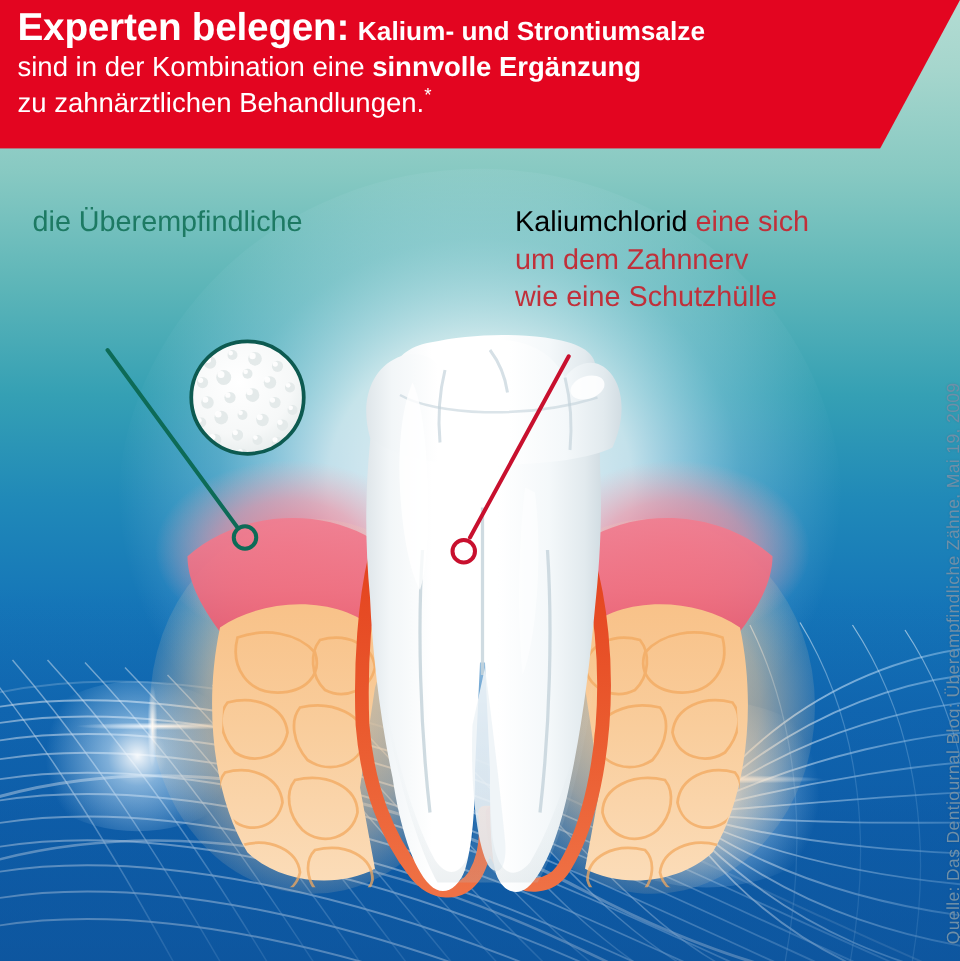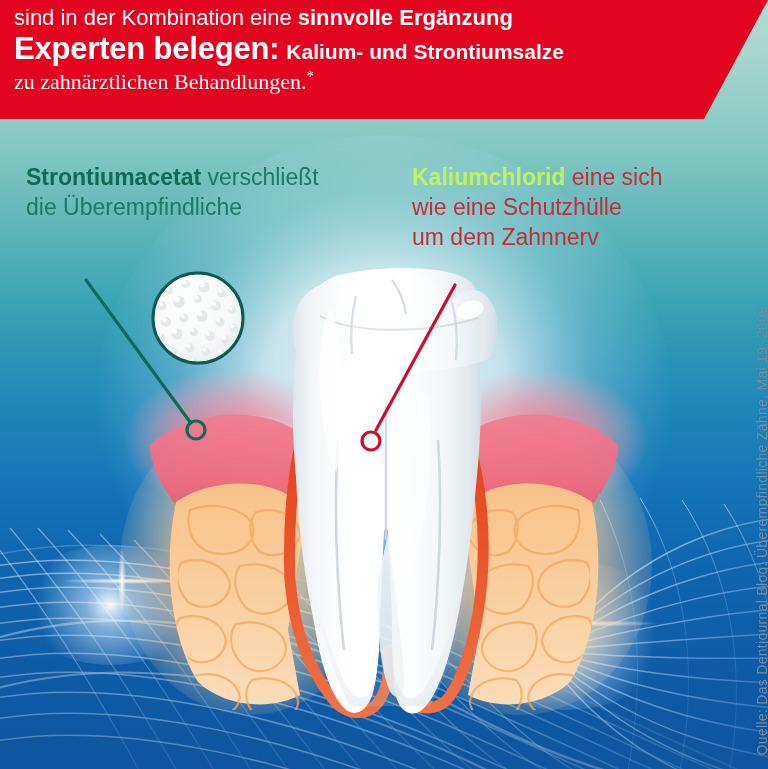--- a/index.html
+++ b/index.html
@@ -55,29 +55,29 @@
     clip-path:polygon(0 0,768px 0,768px 0,704px 119px,0 119px);
     z-index:4;
   }
   .header-inner{position:absolute;left:14px;top:4px;width:690px;}
   .hl{color:#fff;line-height:1.16;white-space:nowrap;}
   .hl1{font-size:25px;}
   .hl1 .big{font-weight:700;font-size:31px;letter-spacing:-.2px;}
   .hl1 .small{font-weight:700;font-size:21px;}
   .hl2{font-size:22px;font-weight:400;margin-top:1px;}
   .hl2 b{font-weight:700;}
-  .hl3{font-size:22px;font-weight:400;margin-top:2px;font-family:Liberation Serif, serif;}
+  .hl3{font-size:22px;font-weight:400;margin-top:2px;}
   .hl3 .ast{font-size:15px;vertical-align:super;}
 
   
   .cap{position:absolute;z-index:6;line-height:1.30;}
   .cap-left{left:26px;top:163px;width:380px;font-size:23px;color:#1d7a63;}
   .cap-left b{font-weight:700;color:#0f6b52;}
   .cap-right{left:412px;top:163px;width:320px;font-size:23px;color:#c0303a;}
-  .cap-right b{font-weight:700;color:#bef264;}
+  .cap-right b{font-weight:400;color:#000000;}
 
   
   .source{
     position:absolute;right:-2px;bottom:14px;z-index:7;
     writing-mode:vertical-rl;transform:rotate(180deg);
     font-size:14px;color:#6f8fa8;letter-spacing:.3px;white-space:nowrap;
     text-shadow:0 0 2px rgba(0,0,0,.12);
   }
 
   
@@ -429,43 +429,40 @@
         <circle cx="58.3" cy="82" r="1.9"></circle>
           <circle cx="74" cy="83.8" r="2.1"></circle>
           <circle cx="46.3" cy="93" r="1.9"></circle>
       </g>
       <circle cx="52" cy="50" r="45" fill="none" stroke="#0d5a50" stroke-width="3"></circle>
     </svg>
   </div>
 
   <div class="header">
     <div class="header-inner">
-      <div class="hl hl2">
-        <span>sind in der Kombination eine </span><b>sinnvolle Ergänzung</b>
-      </div>
       <div class="hl hl1">
         <span class="big">Experten belegen:</span>
         <span class="small">Kalium- und Strontiumsalze</span>
+      </div>
+      <div class="hl hl2">
+        <span>sind in der Kombination eine </span><b>sinnvolle Ergänzung</b>
       </div>
       <div class="hl hl3">
         <span>zu zahnärztlichen Behandlungen.</span><span class="ast">*</span>
       </div>
     </div>
   </div>
 
   <div class="cap cap-left">
-    <div>
-      <b>Strontiumacetat</b><span> verschließt</span>
-    </div>
     <div>die Überempfindliche</div>
   </div>
 
   <div class="cap cap-right">
     <div>
       <b>Kaliumchlorid</b><span> eine sich</span>
     </div>
+    <div>um dem Zahnnerv</div>
     <div>wie eine Schutzhülle</div>
-    <div>um dem Zahnnerv</div>
   </div>
 
   <div class="source">Quelle: Das Dentjournal Blog: Überempfindliche Zähne, Mai 19, 2009</div>
 
 </div>
 
 </body></html>

